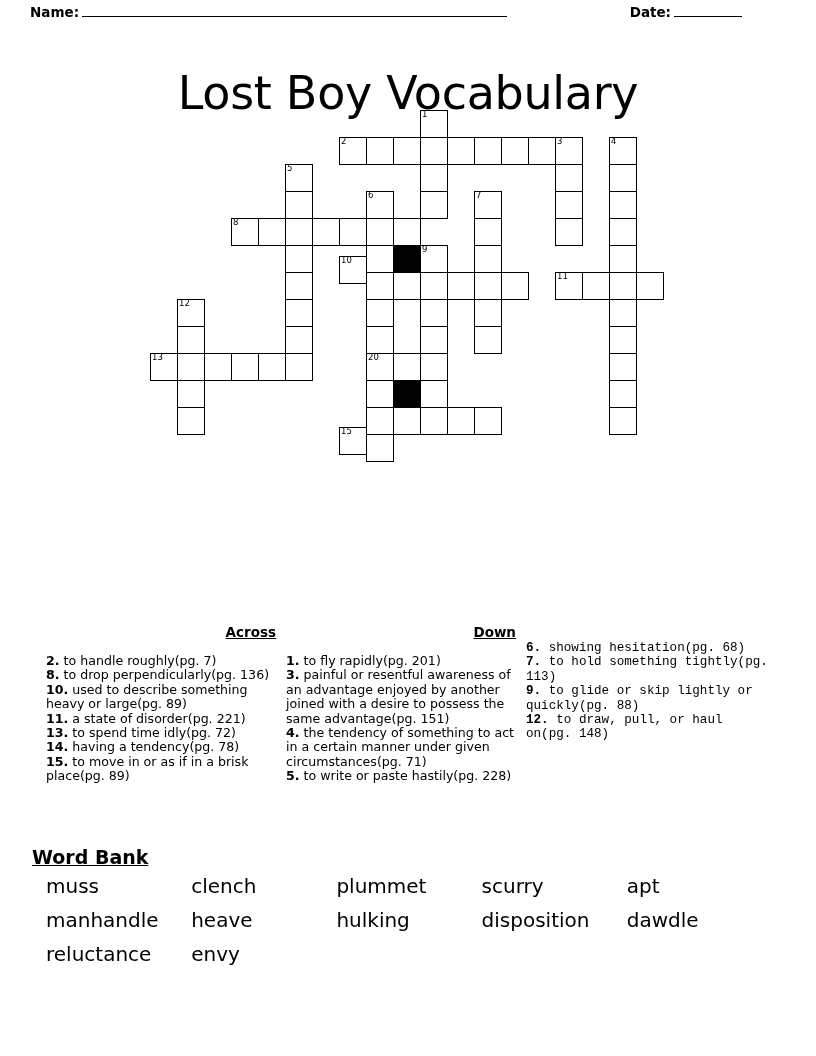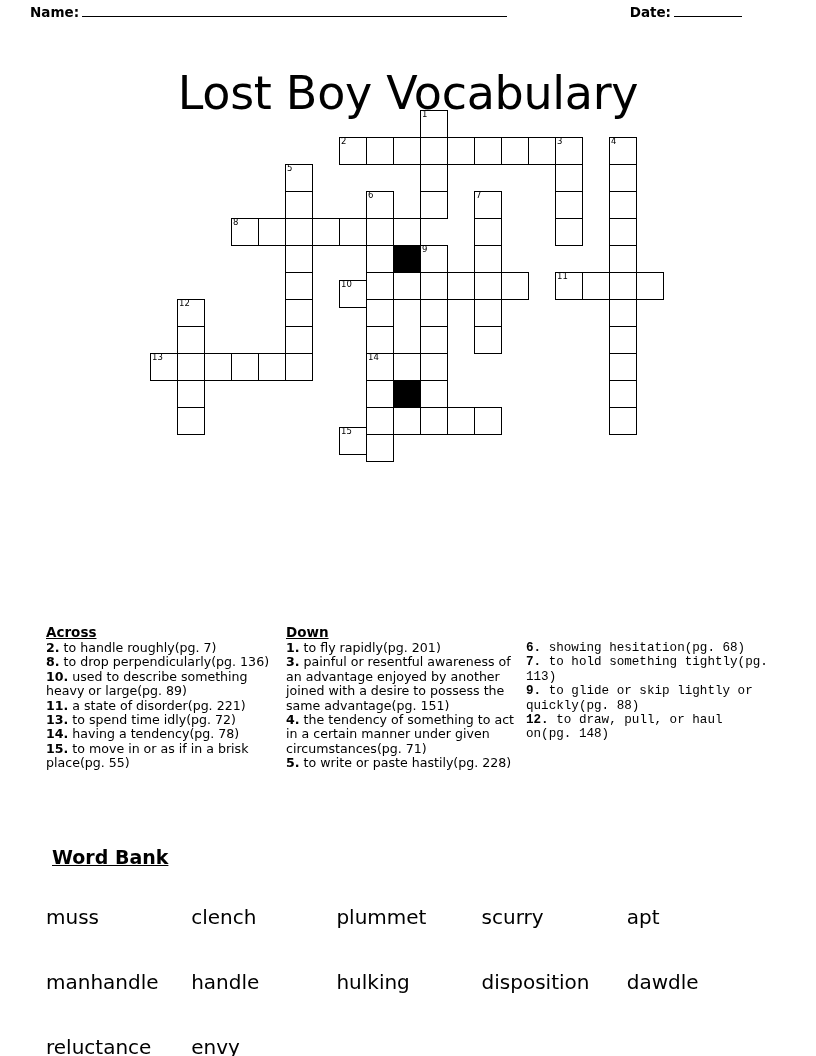--- a/index.html
+++ b/index.html
@@ -91,57 +91,57 @@
     width: 724px;
     display: flex;
     gap: 0px;
   }
   .clue-col { width: 240px; padding-right: 10px; }
   .clue-col.col3 { width: 244px; padding-right: 0; font-family: Liberation Mono, monospace; }
   .clue-head {
     font-size: 13.5px;
     font-weight: bold;
     text-decoration: underline;
-    margin: 0 0 1px 0;
+    margin: 0 0 14px 0;
     line-height: 16px;
+    text-align: right;
   }
   .clue {
     font-size: 12.6px;
     line-height: 14.4px;
     margin: 0;
     padding: 0;
   }
   .clue b { font-weight: bold; }
   .spacer-head { height: 17px; }
 
   
   .wb-title {
     position: absolute;
     top: 845px;
-    left: 52px;
+    left: 32px;
     font-size: 19px;
     font-weight: bold;
     text-decoration: underline;
     line-height: 24px;
   }
   .wb-grid {
     position: absolute;
     top: 872px;
     left: 46px;
     width: 726px;
     display: grid;
     grid-template-columns: repeat(5, 1fr);
     row-gap: 6px;
   }
   .wb-word {
     font-size: 20px;
     line-height: 28px;
     font-family: "DejaVu Sans", sans-serif;
     white-space: nowrap;
-    margin-top: 31px;
   }
 </style>
 </head>
 <body>
 
 <div class="header">
   <span class="hdr-name-label">Name:</span>
   <span class="hdr-rule hdr-name-rule"></span>
   <span class="hdr-spacer"></span>
   <span class="hdr-date-label">Date:</span>
@@ -200,21 +200,21 @@
     <div class="cell" style="left: 609px; top: 218px;"></div>
     <div class="cell" style="left: 285px; top: 245px;"></div>
     <div class="cell" style="left: 366px; top: 245px;"></div>
     <div class="cell block" style="left: 393px; top: 245px;"></div>
     <div class="cell" style="left: 420px; top: 245px;">
       <span class="num">9</span>
     </div>
     <div class="cell" style="left: 474px; top: 245px;"></div>
     <div class="cell" style="left: 609px; top: 245px;"></div>
     <div class="cell" style="left: 285px; top: 272px;"></div>
-    <div class="cell" style="left: 339px; top: 280px; text-align: center;">
+    <div class="cell" style="left: 339px; top: 256px; text-align: center;">
       <span class="num">10</span>
     </div>
     <div class="cell" style="left: 366px; top: 272px;"></div>
     <div class="cell" style="left: 393px; top: 272px;"></div>
     <div class="cell" style="left: 420px; top: 272px;"></div>
     <div class="cell" style="left: 447px; top: 272px;"></div>
     <div class="cell" style="left: 474px; top: 272px;"></div>
     <div class="cell" style="left: 501px; top: 272px;"></div>
     <div class="cell" style="left: 555px; top: 272px;">
       <span class="num">11</span>
@@ -238,21 +238,21 @@
     <div class="cell" style="left: 609px; top: 326px;"></div>
     <div class="cell" style="left: 150px; top: 353px;">
       <span class="num">13</span>
     </div>
     <div class="cell" style="left: 177px; top: 353px;"></div>
     <div class="cell" style="left: 204px; top: 353px;"></div>
     <div class="cell" style="left: 231px; top: 353px;"></div>
     <div class="cell" style="left: 258px; top: 353px;"></div>
     <div class="cell" style="left: 285px; top: 353px;"></div>
     <div class="cell" style="left: 366px; top: 353px;">
-      <span class="num">14</span>
+      <span class="num">20</span>
     </div>
     <div class="cell" style="left: 393px; top: 353px;"></div>
     <div class="cell" style="left: 420px; top: 353px;"></div>
     <div class="cell" style="left: 609px; top: 353px;"></div>
     <div class="cell" style="left: 177px; top: 380px;"></div>
     <div class="cell" style="left: 366px; top: 380px;"></div>
     <div class="cell block" style="left: 393px; top: 380px;"></div>
     <div class="cell" style="left: 420px; top: 380px;"></div>
     <div class="cell" style="left: 609px; top: 380px;"></div>
     <div class="cell" style="left: 177px; top: 407px;"></div>
@@ -271,21 +271,21 @@
 <div class="clues">
   <div class="clue-col col1">
     <div class="clue-head">Across</div>
     <div id="across-list">
         <p class="clue"><b>2.</b><span> to handle roughly(pg. 7)</span></p>
         <p class="clue"><b>8.</b><span> to drop perpendicularly(pg. 136)</span></p>
         <p class="clue"><b>10.</b><span> used to describe something heavy or large(pg. 89)</span></p>
         <p class="clue"><b>11.</b><span> a state of disorder(pg. 221)</span></p>
         <p class="clue"><b>13.</b><span> to spend time idly(pg. 72)</span></p>
         <p class="clue"><b>14.</b><span> having a tendency(pg. 78)</span></p>
-        <p class="clue"><b>15.</b><span> to move in or as if in a brisk place(pg. 55)</span></p>
+        <p class="clue"><b>15.</b><span> to move in or as if in a brisk place(pg. 89)</span></p>
       </div>
   </div>
   <div class="clue-col col2">
     <div class="clue-head">Down</div>
     <div id="down-list-1">
         <p class="clue"><b>1.</b><span> to fly rapidly(pg. 201)</span></p>
         <p class="clue"><b>3.</b><span> painful or resentful awareness of an advantage enjoyed by another joined with a desire to possess the same advantage(pg. 151)</span></p>
         <p class="clue"><b>4.</b><span> the tendency of something to act in a certain manner under given circumstances(pg. 71)</span></p>
         <p class="clue"><b>5.</b><span> to write or paste hastily(pg. 228)</span></p>
       </div>
@@ -302,19 +302,19 @@
 </div>
 
 <div class="wb-title">Word Bank</div>
 <div class="wb-grid" id="word-bank">
     <div class="wb-word">muss</div>
     <div class="wb-word">clench</div>
     <div class="wb-word">plummet</div>
     <div class="wb-word">scurry</div>
     <div class="wb-word">apt</div>
     <div class="wb-word">manhandle</div>
-    <div class="wb-word">handle</div>
+    <div class="wb-word">heave</div>
     <div class="wb-word">hulking</div>
     <div class="wb-word">disposition</div>
     <div class="wb-word">dawdle</div>
     <div class="wb-word">reluctance</div>
     <div class="wb-word">envy</div>
   </div>
 
 </body></html>

